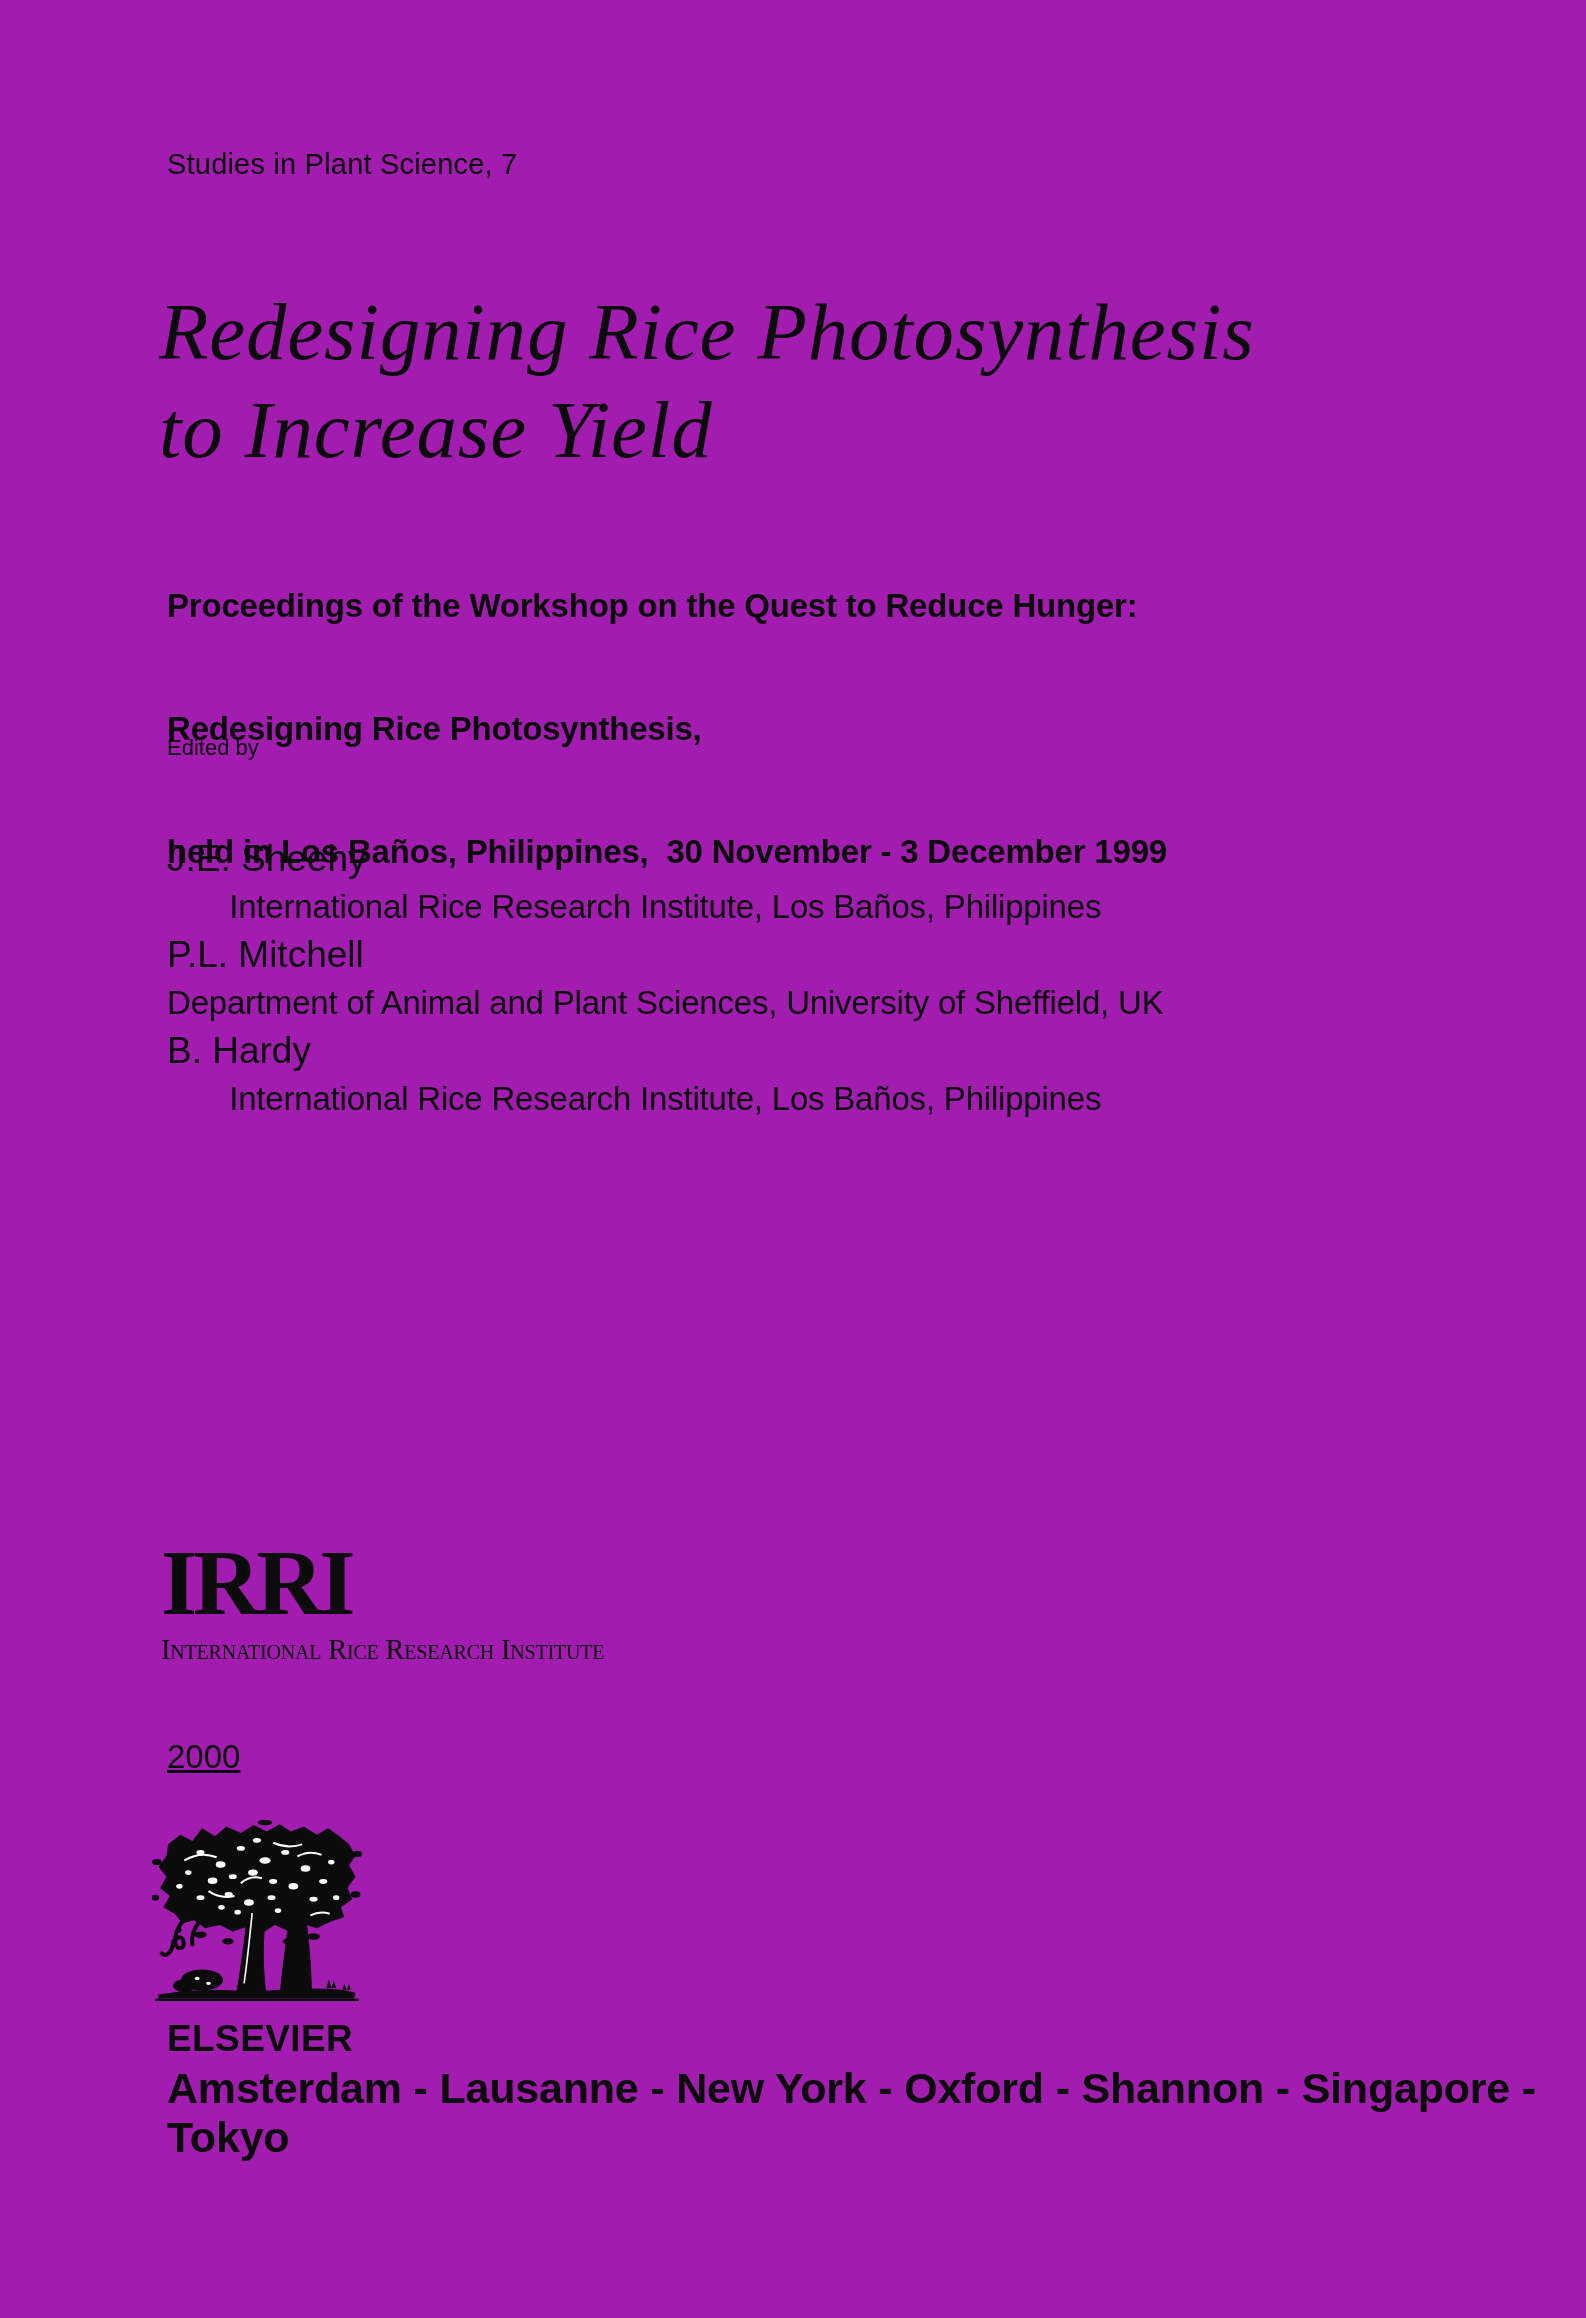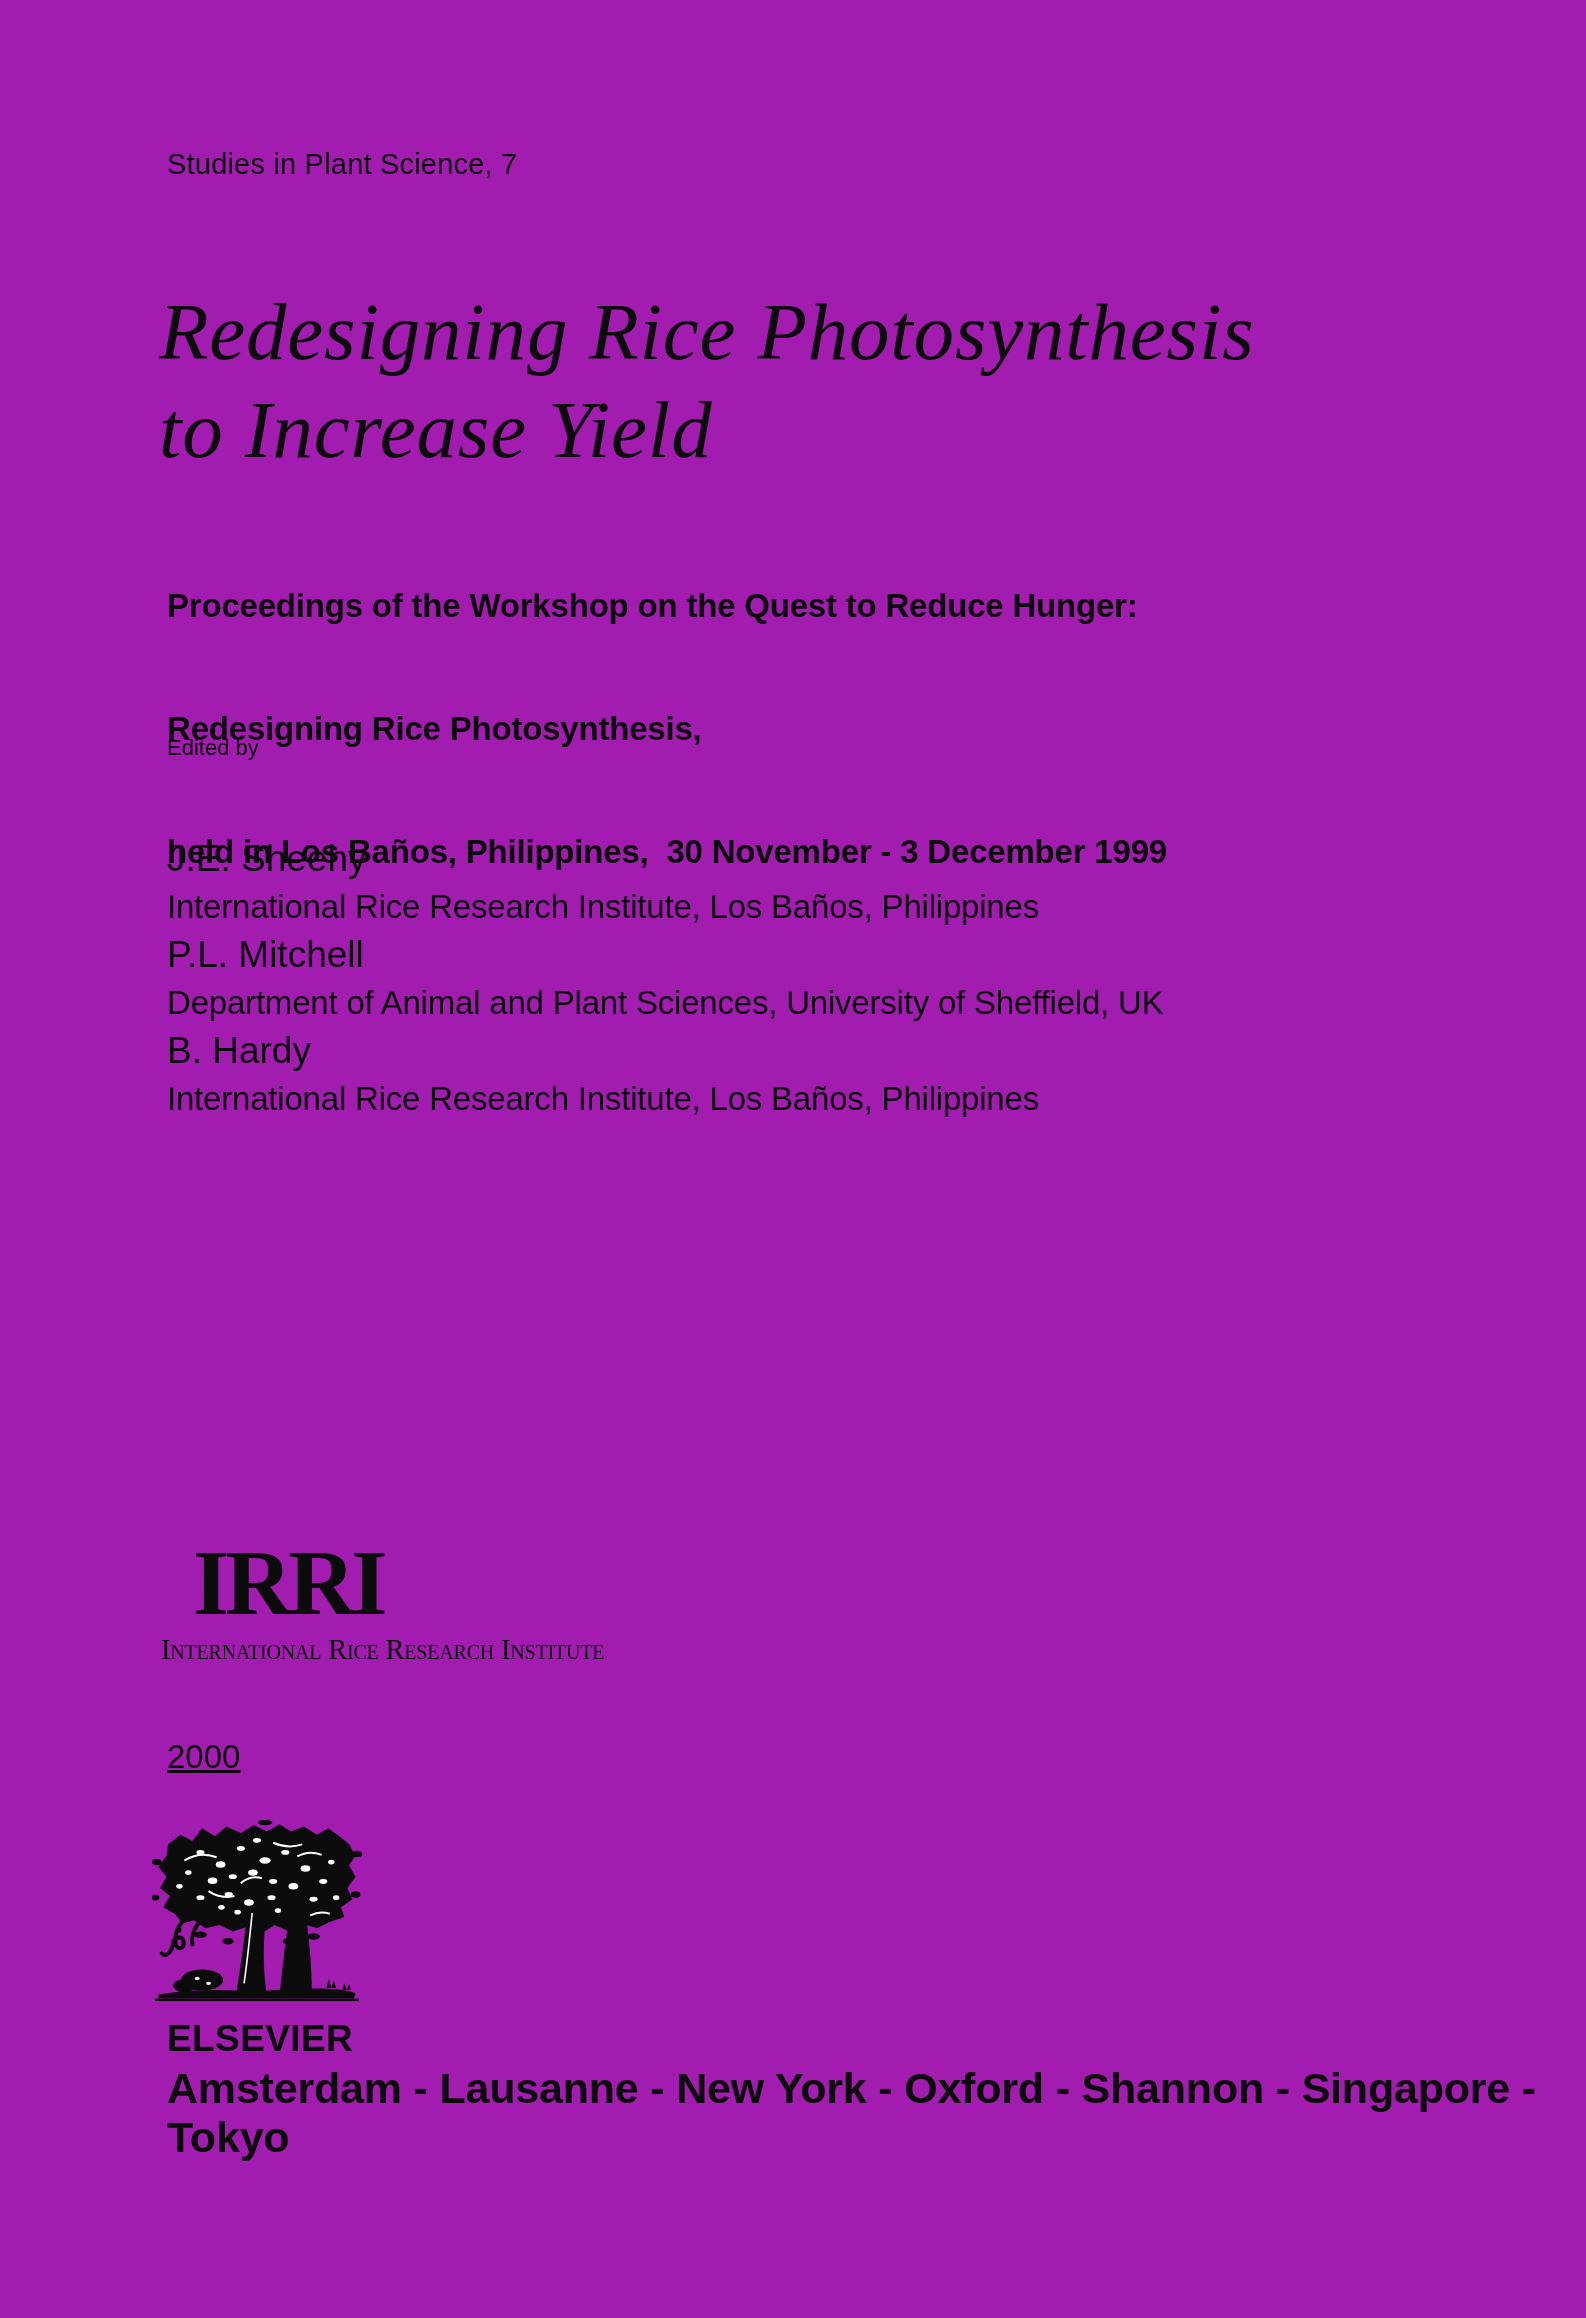--- a/index.html
+++ b/index.html
@@ -54,30 +54,30 @@
   }
   .editor-name {
     font-size: 37px;
     font-weight: normal;
     line-height: 48px;
   }
   .editor-affiliation {
     font-size: 33px;
     line-height: 48px;
     letter-spacing: -0.2px;
+    text-align: center;
   }
 
   .irri-block { top: 1540px; left: 161px; }
   .irri-acronym {
     font-family: "Liberation Serif", "DejaVu Serif", serif;
     font-weight: bold;
     font-size: 93px;
     line-height: 85px;
     letter-spacing: -4.1px;
-    margin-left: 32px;
   }
   .irri-fullname {
     font-family: "Liberation Serif", "DejaVu Serif", serif;
     font-variant: small-caps;
     font-size: 28.5px;
     letter-spacing: -0.2px;
     margin-top: 9px;
   }
 
   .year-label {

